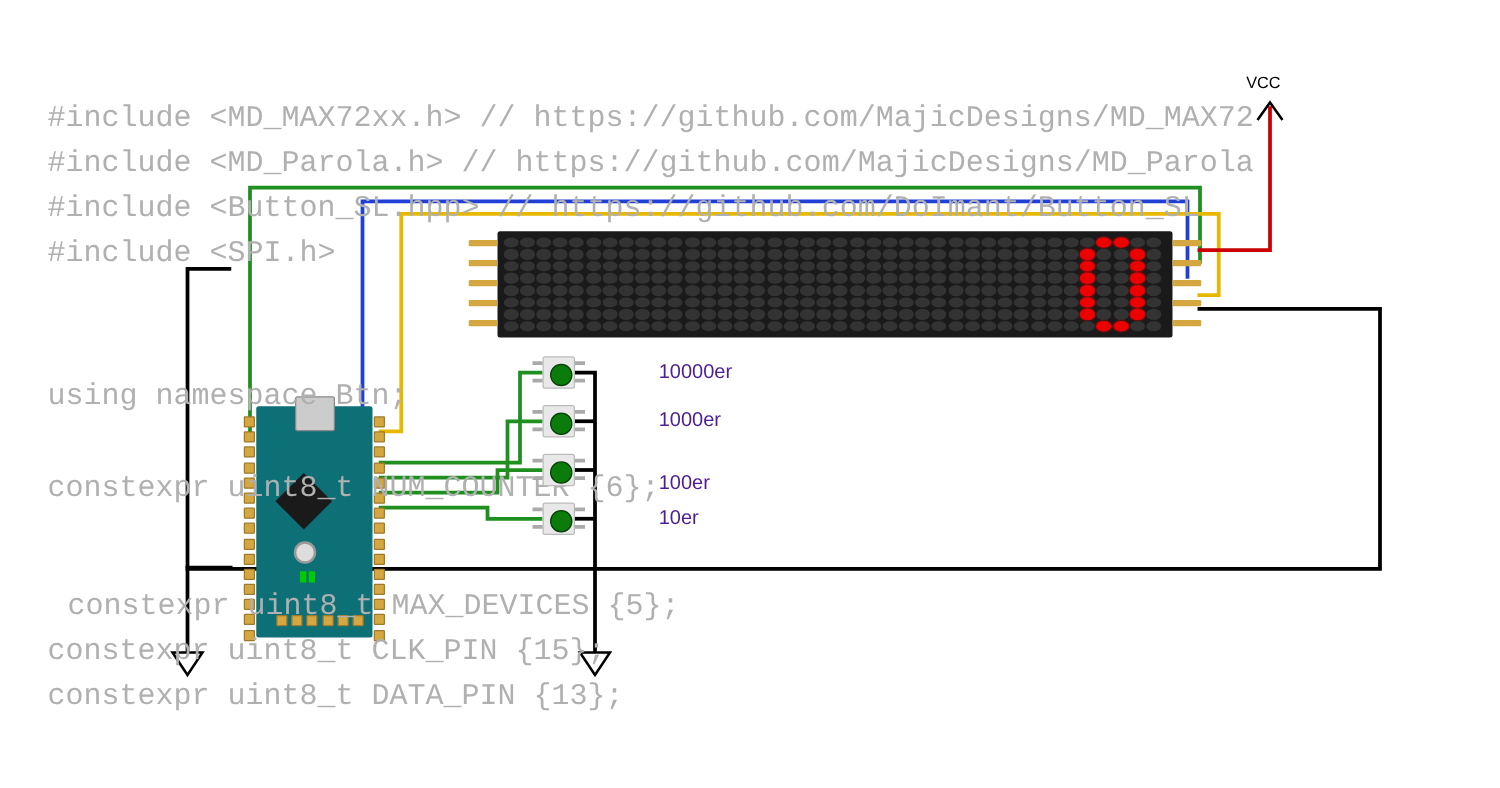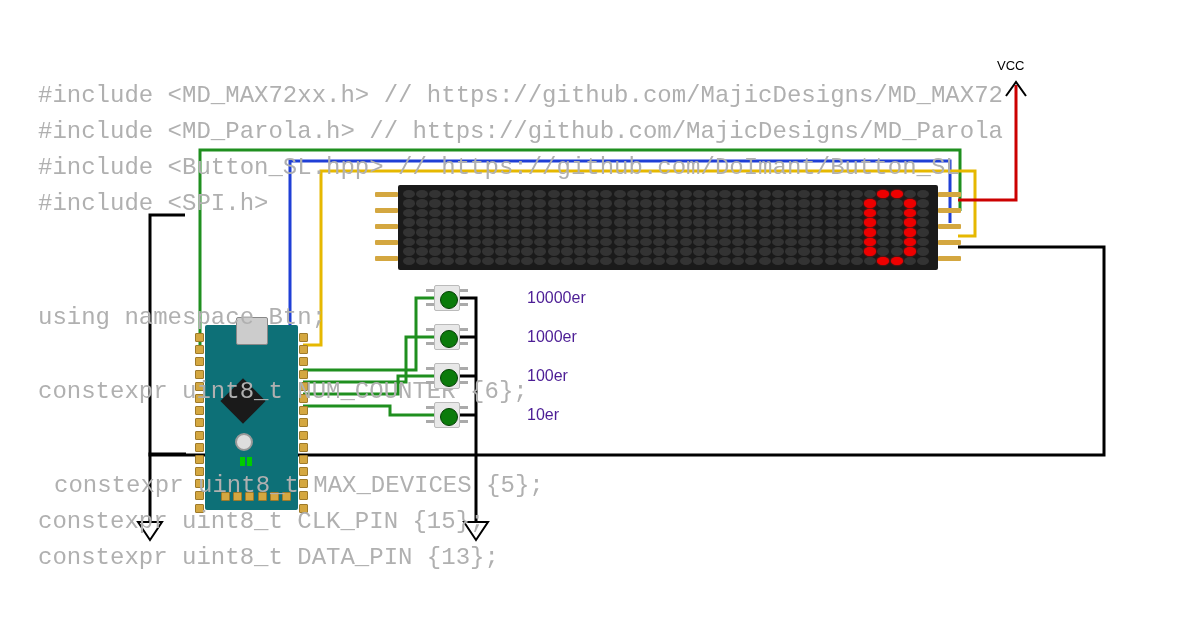--- a/index.html
+++ b/index.html
@@ -531,21 +531,21 @@
 <div class="code" style="left: 38px; top: 118px;">#include &lt;MD_Parola.h&gt;     // https://github.com/MajicDesigns/MD_Parola</div>
 <div class="code" style="left: 38px; top: 154px;">#include &lt;Button_SL.hpp&gt;   // https://github.com/DoImant/Button_SL</div>
 <div class="code" style="left: 38px; top: 190px;">#include &lt;SPI.h&gt;</div>
 <div class="code" style="left: 38px; top: 284px; margin-top: 20px;">using namespace Btn;</div>
 <div class="code" style="left: 38px; top: 378px;">constexpr uint8_t NUM_COUNTER {6};</div>
 <div class="code" style="left: 38px; top: 472px; margin-left: 16px;">constexpr uint8_t MAX_DEVICES {5};</div>
 <div class="code" style="left: 38px; top: 508px;">constexpr uint8_t CLK_PIN {15};</div>
 <div class="code" style="left: 38px; top: 544px;">constexpr uint8_t DATA_PIN {13};</div>
 <div class="label" style="left: 527px; top: 289px;">10000er</div>
 <div class="label" style="left: 527px; top: 328px;">1000er</div>
-<div class="label" style="left: 527px; top: 367px;">100er</div>
+<div class="label" style="left: 527px; top: 378px;">100er</div>
 <div class="label" style="left: 527px; top: 406px;">10er</div>
 <div class="btn" style="left: 434px; top: 285px;"></div>
 <div class="btn-pins" style="left: 426px; top: 289px;">
     <div class="btn-pin"></div>
     <div class="btn-pin"></div>
   </div>
 <div class="btn-pins" style="left: 460px; top: 289px;">
     <div class="btn-pin"></div>
     <div class="btn-pin"></div>
   </div>

